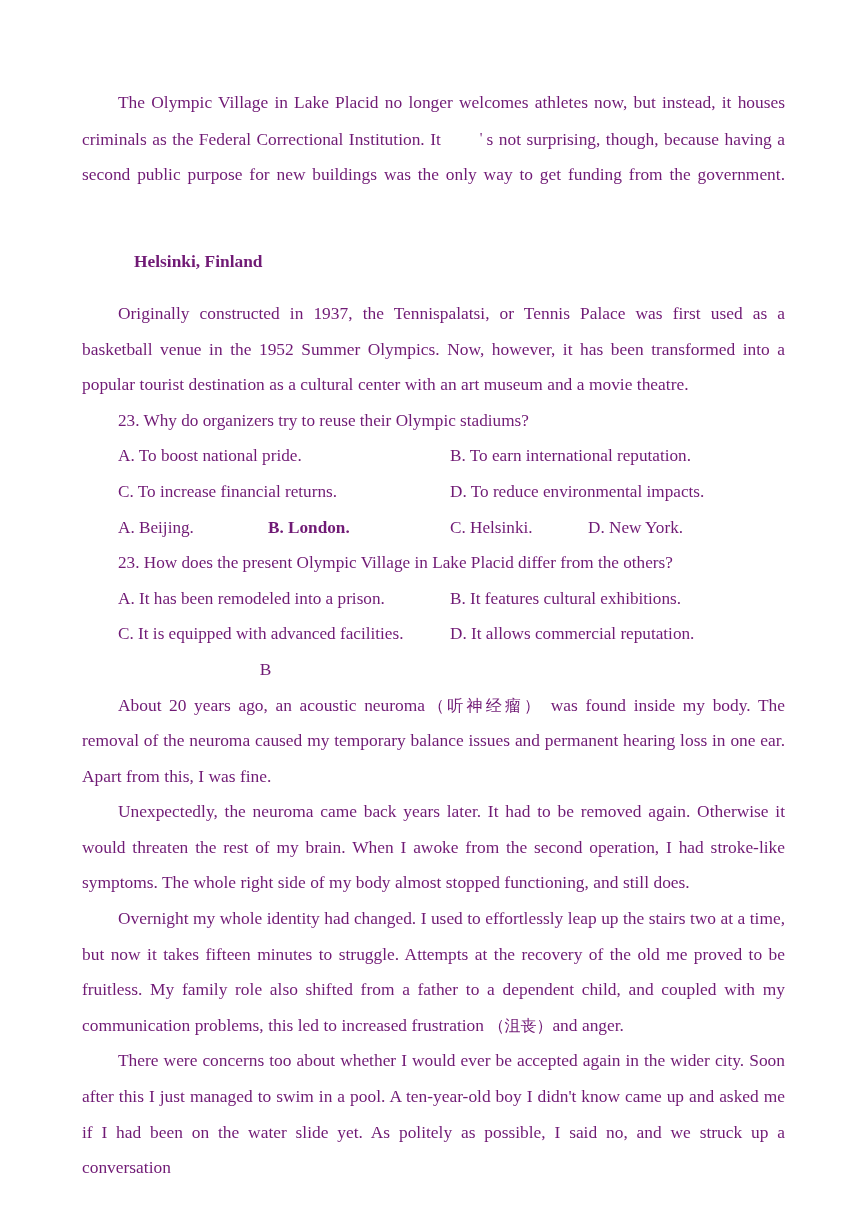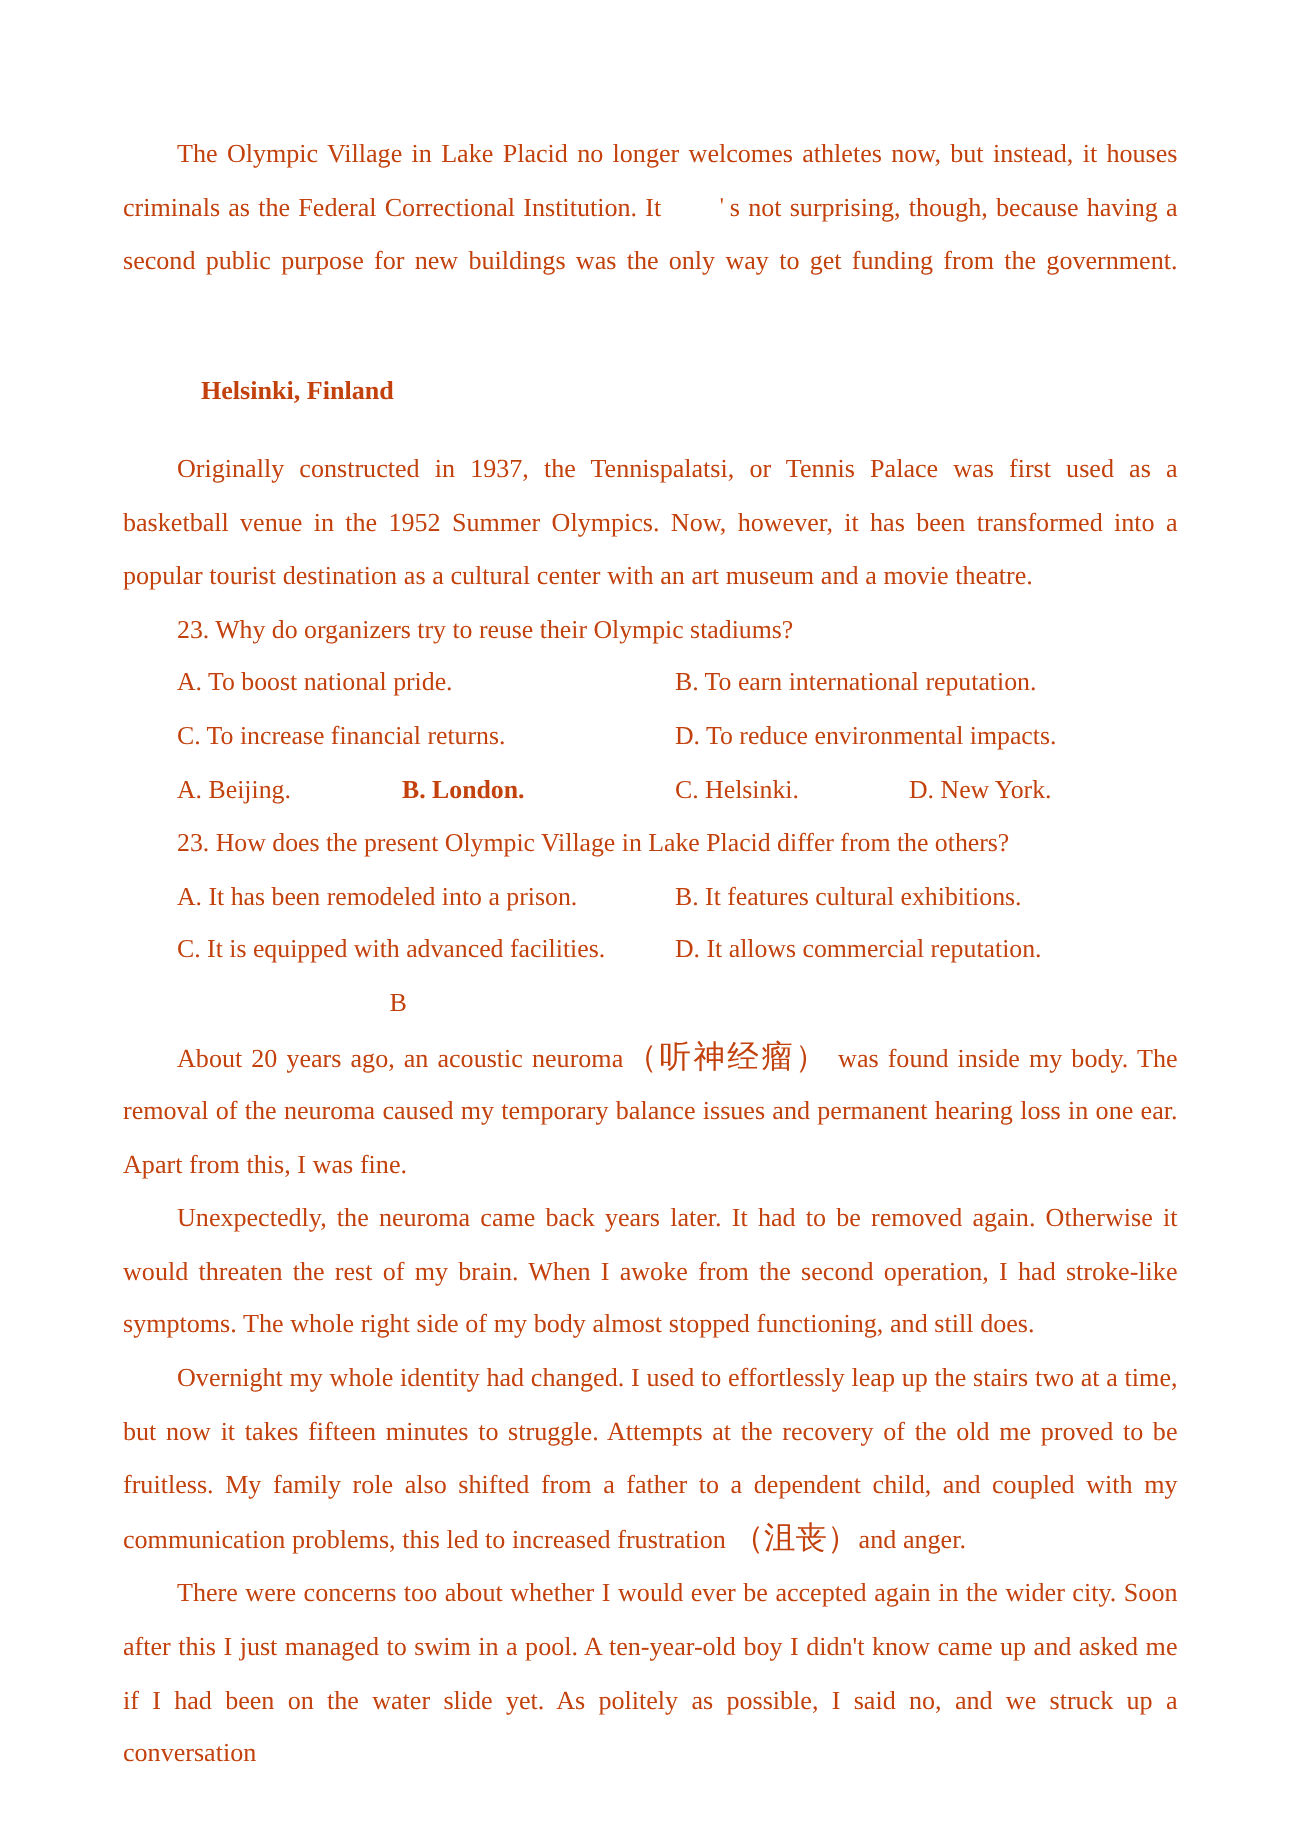--- a/index.html
+++ b/index.html
@@ -8,21 +8,21 @@
     padding: 0;
     background: #ffffff;
   }
   .page {
     position: relative;
     width: 867px;
     height: 1227px;
     background: #ffffff;
     overflow: hidden;
     font-family: "Liberation Serif", "DejaVu Serif", serif;
-    color: #c2410c;
+    color: #701a75;
     box-sizing: border-box;
   }
   .content {
     position: absolute;
     left: 82px;
     top: 85px;
     width: 703px;
   }
 
   
@@ -75,33 +75,33 @@
     top: 0;
     white-space: nowrap;
   }
   
   .opt.c1 { left: 36px; }
   .opt.c2 { left: 368px; }
   
   .opt.q1 { left: 36px; }
   .opt.q2 { left: 186px; font-weight: bold; }
   .opt.q3 { left: 368px; }
-  .opt.q4 { left: 524px; }
+  .opt.q4 { left: 506px; }
 
   .section-marker {
     font-size: 17.4px;
     line-height: 35.6px;
     margin: 0;
     text-align: center;
     padding-right: 336px;
   }
 
   .cn {
     font-family: "DejaVu Sans", "Liberation Sans", sans-serif;
-    font-size: 21px;
+    font-size: 16px;
   }
   .apos {
     letter-spacing: 0;
     padding: 0 4px 0 3px;
     font-size: 15px;
     vertical-align: 2px;
     display: inline-block;
   }
 </style>
 </head>

